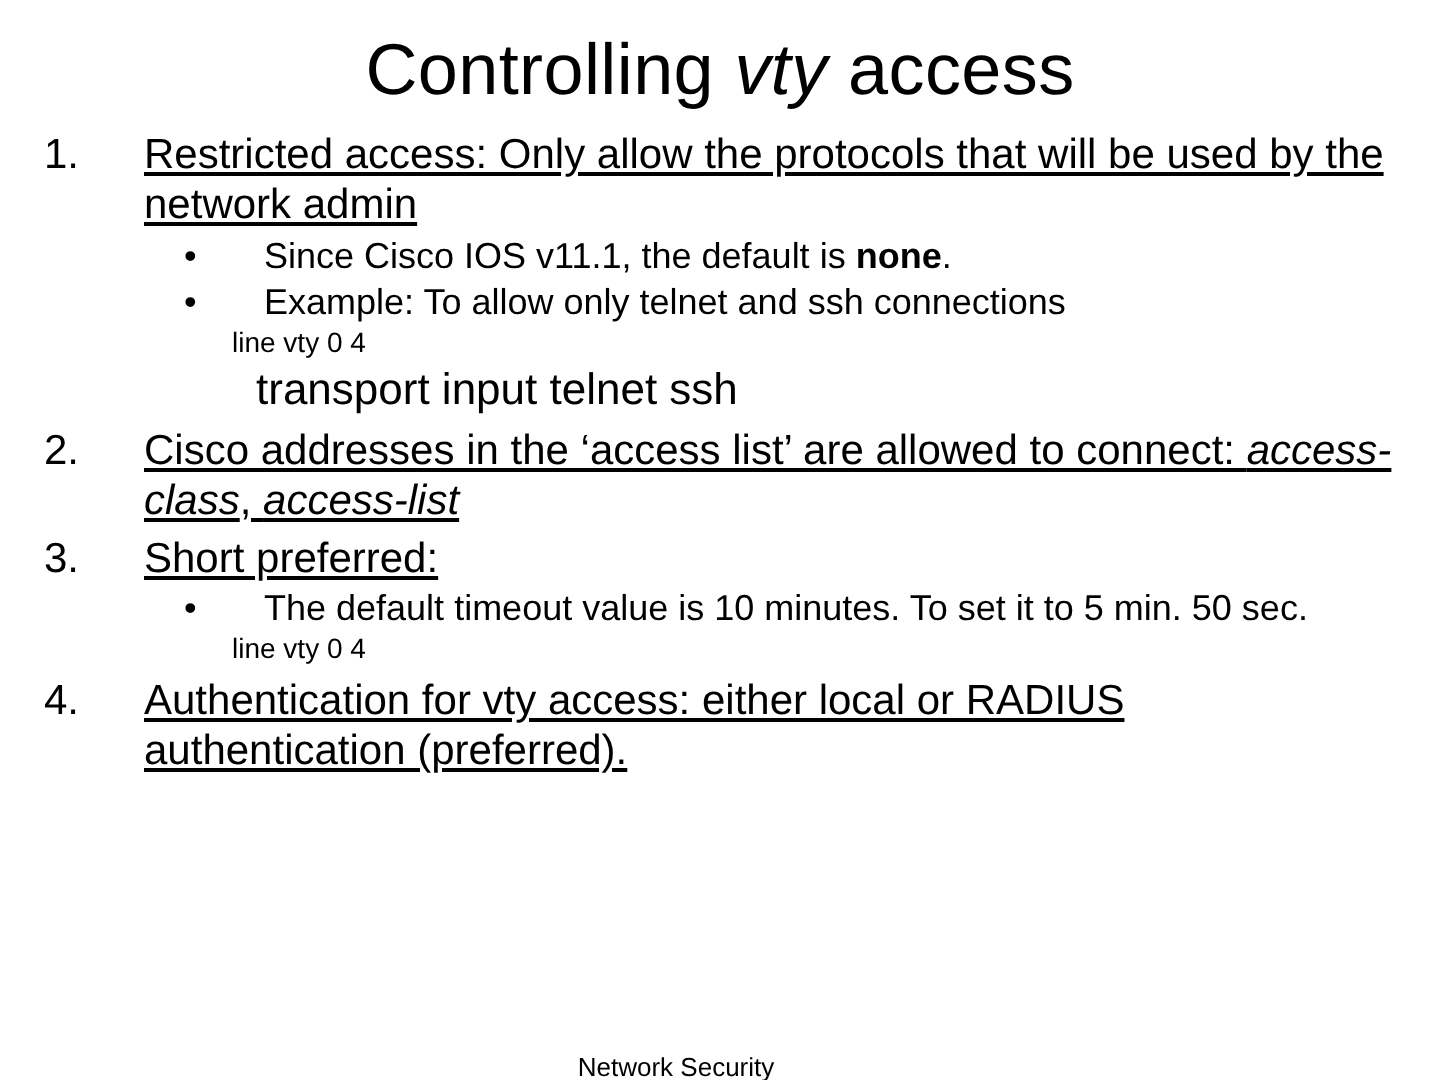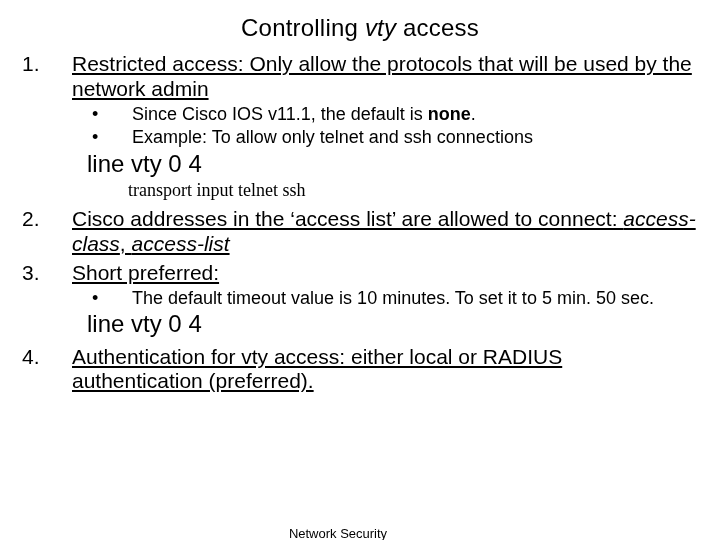--- a/index.html
+++ b/index.html
@@ -12,21 +12,21 @@
     font-family: Arial, Helvetica, sans-serif;
     overflow: hidden;
   }
   .slide {
     position: relative;
     width: 720px;
     height: 540px;
     box-sizing: border-box;
   }
   .title {
-    font-size: 24px;
+    font-size: 36px;
     text-align: center;
     padding-top: 14px;
     padding-bottom: 6px;
     letter-spacing: 0.2px;
   }
   .body {
     padding: 0 22px 0 22px;
     font-size: 21px;
     line-height: 1.18;
   }
@@ -55,29 +55,29 @@
     width: 46px;
     flex: 0 0 46px;
     text-align: left;
     padding-left: 6px;
     box-sizing: border-box;
   }
   .btxt {
     flex: 1;
   }
   .code {
-    margin-left: 65px;
-    font-size: 24px;
+    margin-left: 94px;
+    font-size: 14px;
     font-family: Arial, Helvetica, sans-serif;
     line-height: 1.22;
   }
   .code2 {
     margin-left: 106px;
-    font-size: 18px;
-    font-family: Liberation Serif, serif;
+    font-size: 22px;
+    font-family: Liberation Sans, sans-serif;
     line-height: 1.25;
   }
   .footer {
     position: absolute;
     bottom: 14px;
     left: 0;
     width: 720px;
     font-size: 13px;
     color: #000;
   }

